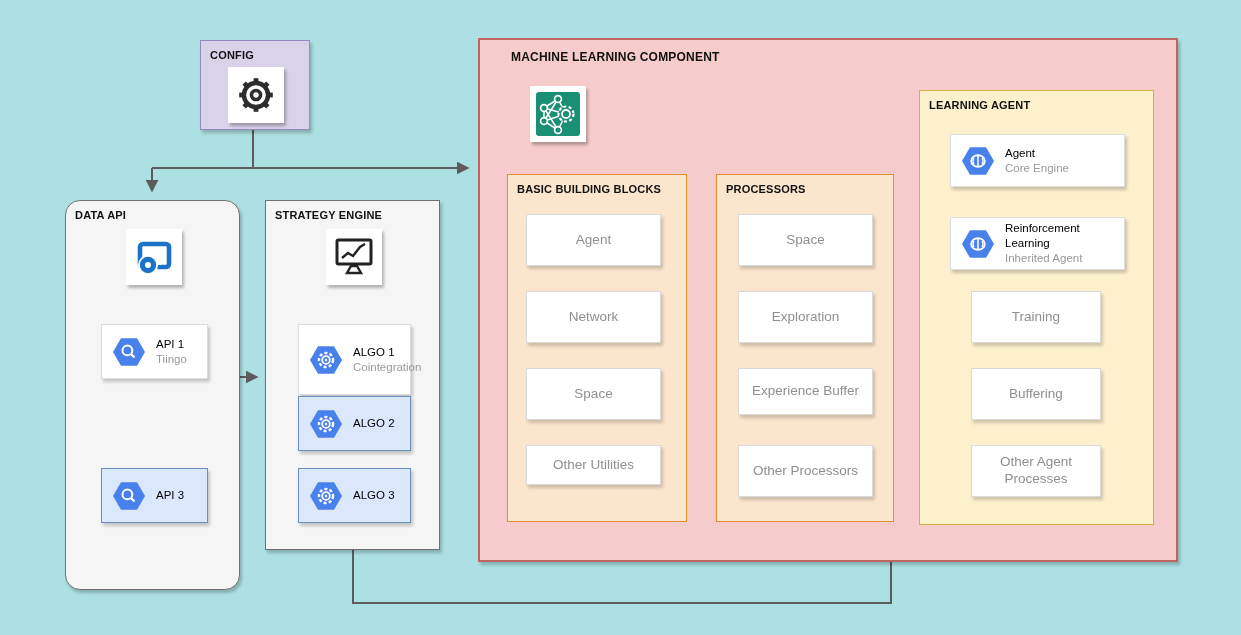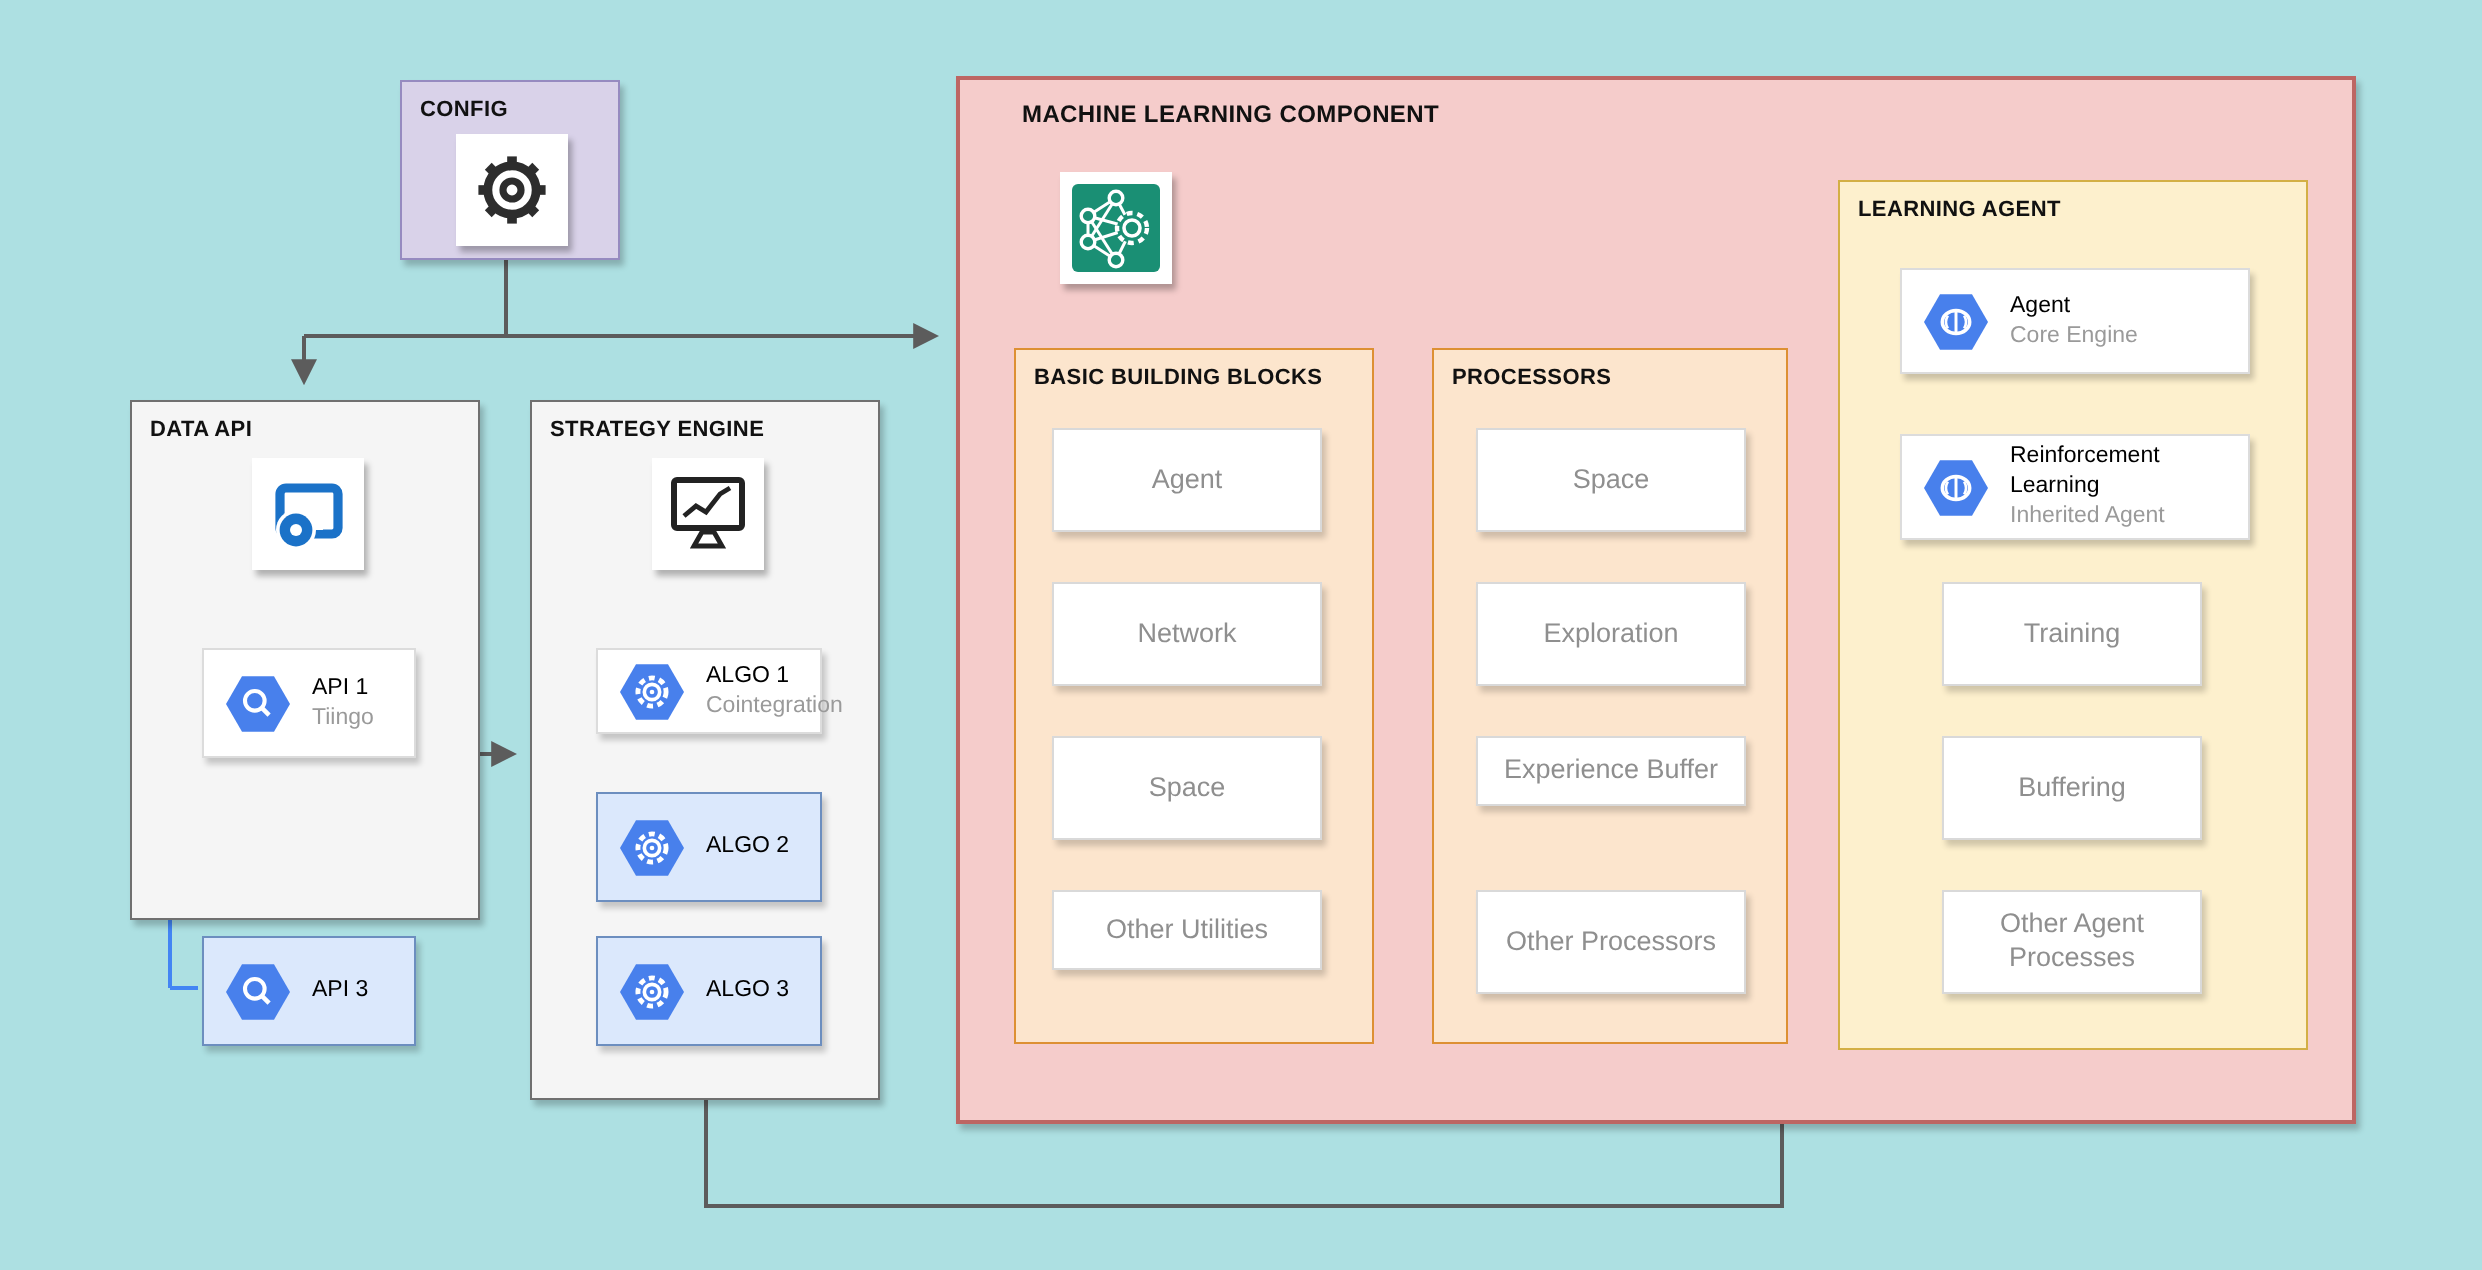--- a/index.html
+++ b/index.html
@@ -88,21 +88,21 @@
             <line x1="12.2" y1="12.2" x2="8.7" y2="8.7"></line>
           <line x1="20" y1="9" x2="20" y2="4"></line>
             <line x1="27.8" y1="12.2" x2="31.3" y2="8.7"></line>
         </g>
         <circle cx="20" cy="20" r="11.5" fill="#fff" stroke="#2d2d2d" stroke-width="4.2"></circle>
         <circle cx="20" cy="20" r="4.3" fill="#fff" stroke="#2d2d2d" stroke-width="3.4"></circle>
       </svg>
     </div>
   </div>
 
-  <div class="bigbox" style="left:65px;top:200px;width:175px;height:260px;">
+  <div class="bigbox" style="left:65px;top:200px;width:175px;height:390px;border-radius:15px;">
     <div class="panel-label">DATA API</div>
     <div class="iconsq" style="left:60px;top:28px;">
       <svg width="44" height="44" viewBox="0 0 44 44">
         <rect x="8" y="9" width="29" height="23" rx="3" fill="none" stroke="#1b72c8" stroke-width="4.6"></rect>
         <circle cx="16" cy="30" r="10" fill="#fff"></circle>
         <circle cx="16" cy="30" r="8.2" fill="#1b72c8"></circle>
         <circle cx="16" cy="30" r="3" fill="#fff"></circle>
         <path d="M16,18.5 a11.5,11.5 0 0 1 11.5,11.5" stroke="#fff" stroke-width="4" fill="none"></path>
       </svg>
     </div>
@@ -139,21 +139,21 @@
   <div class="bigbox" style="left:265px;top:200px;width:175px;height:350px;">
     <div class="panel-label">STRATEGY ENGINE</div>
     <div class="iconsq" style="left:60px;top:28px;">
       <svg width="44" height="44" viewBox="0 0 44 44">
         <rect x="5" y="5" width="34" height="24" rx="1.5" fill="#fff" stroke="#222" stroke-width="3"></rect>
         <polyline points="10,23 16,18 21,21 28,12 33,9" fill="none" stroke="#222" stroke-width="2.4"></polyline>
         <polygon points="15,38 19,31 25,31 29,38" fill="#fff" stroke="#222" stroke-width="2.4"></polygon>
       </svg>
     </div>
 
-    <div class="node white" style="left:32px;top:123px;width:113px;height:43px;">
+    <div class="node white" style="left:32px;top:123px;width:113px;height:71px;">
       <span class="hexwrap hex">
         <svg width="32" height="28" viewBox="0 0 30 26">
           <polygon points="7.5,0 22.5,0 30,13 22.5,26 7.5,26 0,13" fill="#4880ec"></polygon>
           <circle cx="15" cy="13" r="6.6" stroke="#fff" stroke-width="2.3" fill="none" stroke-dasharray="2.8,2.1"></circle>
           <circle cx="15" cy="13" r="3.6" stroke="#fff" stroke-width="1.7" fill="none"></circle>
           <circle cx="15" cy="13" r="1.1" fill="#fff"></circle>
         </svg>
       </span>
       <span class="txt">
         <div class="t1">ALGO 1</div>
@@ -222,21 +222,21 @@
       <div class="plain" style="left:18px;top:39px;width:135px;height:52px;">Agent</div>
       <div class="plain" style="left:18px;top:116px;width:135px;height:52px;">Network</div>
       <div class="plain" style="left:18px;top:193px;width:135px;height:52px;">Space</div>
       <div class="plain" style="left:18px;top:270px;width:135px;height:40px;">Other Utilities</div>
     </div>
 
     <div class="subpanel orange" style="left:236px;top:134px;width:178px;height:348px;">
       <div class="panel-label">PROCESSORS</div>
       <div class="plain" style="left:21px;top:39px;width:135px;height:52px;">Space</div>
       <div class="plain" style="left:21px;top:116px;width:135px;height:52px;">Exploration</div>
-      <div class="plain" style="left:21px;top:193px;width:135px;height:35px;">Experience Buffer</div>
+      <div class="plain" style="left:21px;top:193px;width:135px;height:47px;">Experience Buffer</div>
       <div class="plain" style="left:21px;top:270px;width:135px;height:52px;">Other Processors</div>
     </div>
 
     <div class="subpanel yellow" style="left:439px;top:50px;width:235px;height:435px;">
       <div class="panel-label">LEARNING AGENT</div>
 
       <div class="node white" style="left:30px;top:43px;width:175px;height:53px;">
         <span class="hexwrap hex">
           <svg width="32" height="28" viewBox="0 0 30 26">
             <polygon points="7.5,0 22.5,0 30,13 22.5,26 7.5,26 0,13" fill="#4880ec"></polygon>

